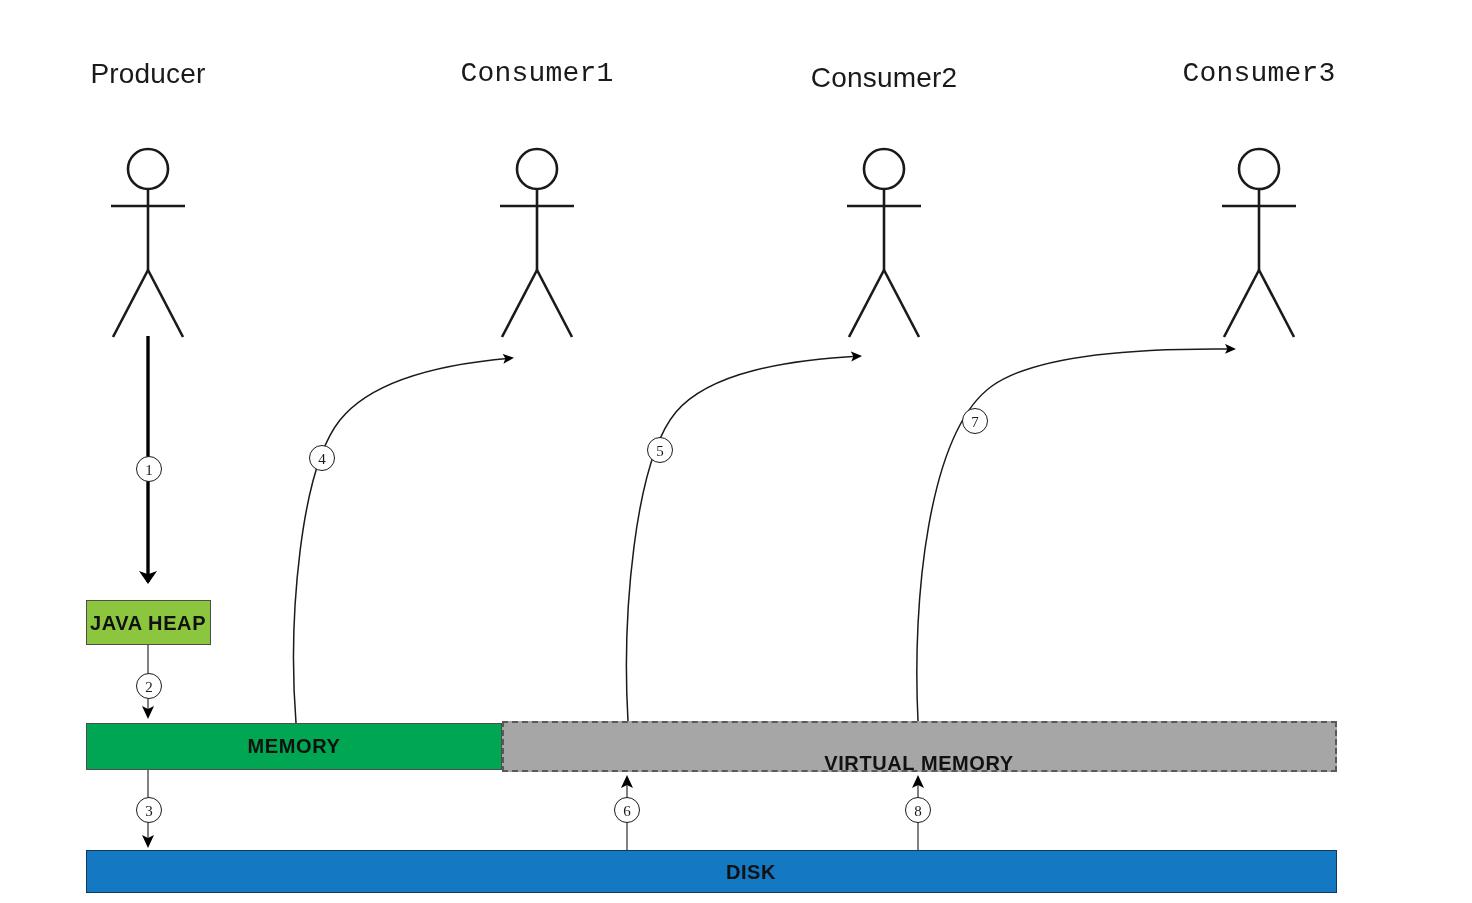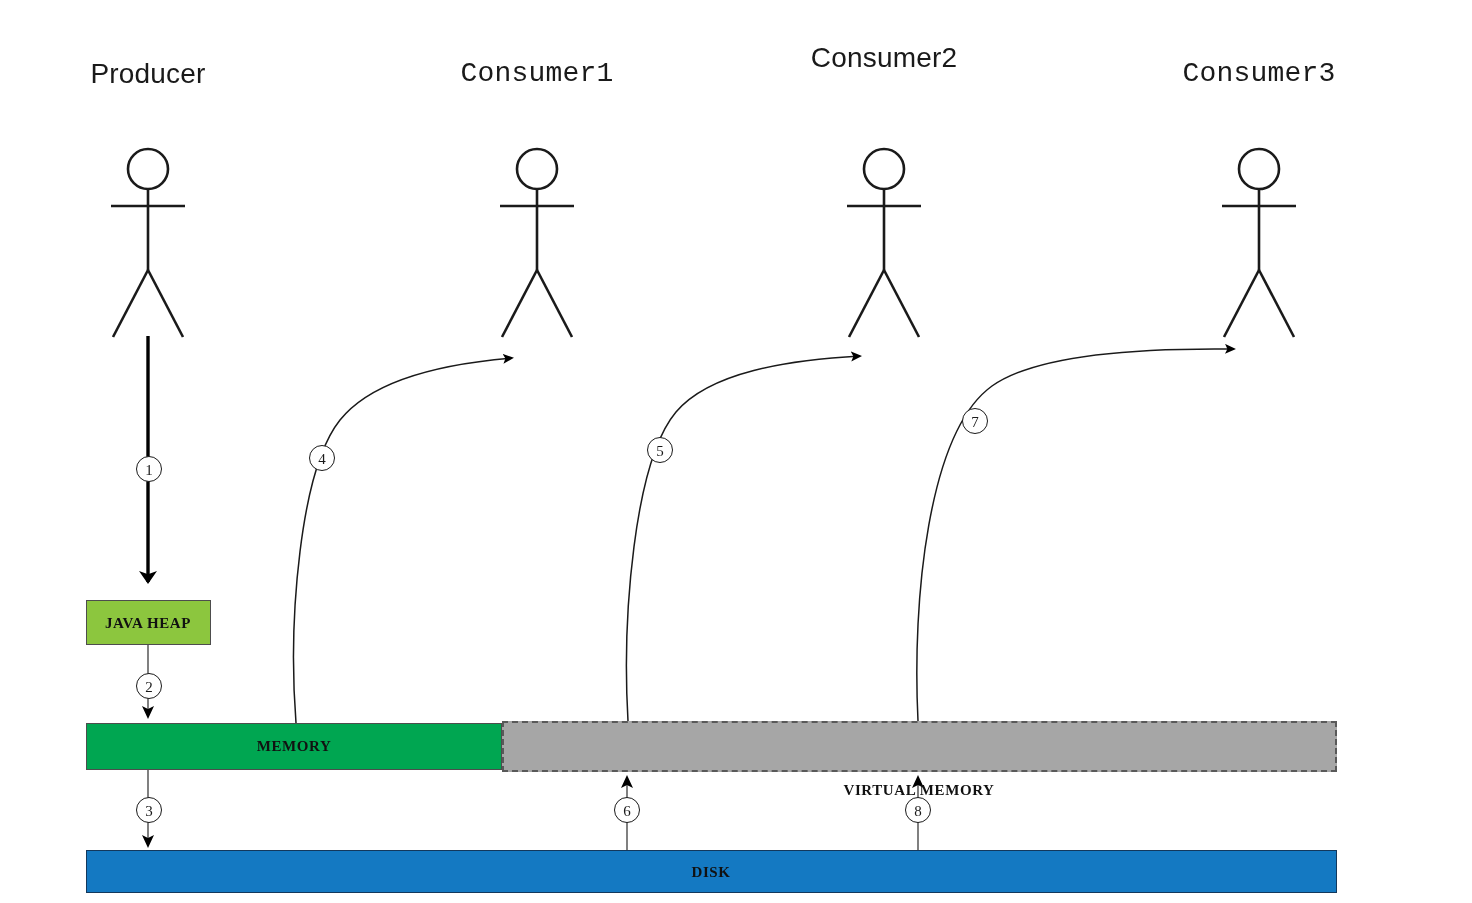--- a/index.html
+++ b/index.html
@@ -30,24 +30,24 @@
     font-size: 28px;
     color: #1a1a1a;
     font-family: "Liberation Sans", sans-serif;
     font-weight: 400;
     white-space: nowrap;
     transform: translateX(-50%);
     letter-spacing: 0.2px;
   }
   .box-label {
     position: absolute;
-    font-size: 15px;
+    font-size: 20px;
     font-weight: bold;
     color: #111111;
-    font-family: Liberation Serif, serif;
+    font-family: Liberation Sans, sans-serif;
     white-space: nowrap;
     transform: translate(-50%, -50%);
     letter-spacing: 0.6px;
   }
   .step-num {
     position: absolute;
     width: 26px;
     height: 26px;
     line-height: 26px;
     text-align: center;
@@ -127,34 +127,34 @@
 
     <path d="M918,721 C912,600 928,432 992,386 C1040,352 1150,348 1234,349" fill="none" stroke="#1a1a1a" stroke-width="1.5" marker-end="url(#arrowSolid)"></path>
 
     <line x1="627" y1="850" x2="627" y2="778" stroke="#3d3d3d" stroke-width="1.3" marker-end="url(#arrowThin)"></line>
 
     <line x1="918" y1="850" x2="918" y2="778" stroke="#3d3d3d" stroke-width="1.3" marker-end="url(#arrowThin)"></line>
   </svg>
 
   <div class="actor-label" style="left:148px; top:58px;">Producer</div>
   <div class="actor-label" style="left:537px; top:58px;font-family:Liberation Mono, monospace;">Consumer1</div>
-  <div class="actor-label" style="left:884px; top:42px;">Consumer2</div>
+  <div class="actor-label" style="left:884px; top:62px;">Consumer2</div>
   <div class="actor-label" style="left:1259px; top:58px;font-family:Liberation Mono, monospace;">Consumer3</div>
 
   <div class="mem-rect" style="left:86px; top:600px; width:125px; height:45px; background:#8CC63E; border:1.6px solid #4d4d4d;"></div>
   <div class="box-label" style="left:148px; top:623px;">JAVA HEAP</div>
 
   <div class="mem-rect" style="left:86px; top:723px; width:416px; height:47px; background:#00A651; border:1.4px solid #4d4d4d;"></div>
   <div class="box-label" style="left:294px; top:746px;">MEMORY</div>
 
   <div class="mem-rect" style="left:502px; top:721px; width:835px; height:51px; background:#A6A6A6; border:2.4px dashed #595959;"></div>
-  <div class="box-label" style="left:919px; top:790px;">VIRTUAL MEMORY</div>
+  <div class="box-label" style="left:919px; top:763px;">VIRTUAL MEMORY</div>
 
   <div class="mem-rect" style="left:86px; top:850px; width:1251px; height:43px; background:#1479C2; border:1.4px solid #13385c;"></div>
-  <div class="box-label" style="left:711px; top:872px;">DISK</div>
+  <div class="box-label" style="left:751px; top:872px;">DISK</div>
 
   <div class="step-num" style="left:149px; top:469px;">1</div>
   <div class="step-num" style="left:149px; top:686px;">2</div>
   <div class="step-num" style="left:149px; top:810px;">3</div>
   <div class="step-num" style="left:322px; top:458px;">4</div>
   <div class="step-num" style="left:660px; top:450px;">5</div>
   <div class="step-num" style="left:627px; top:810px;">6</div>
   <div class="step-num" style="left:975px; top:421px;">7</div>
   <div class="step-num" style="left:918px; top:810px;">8</div>
 

